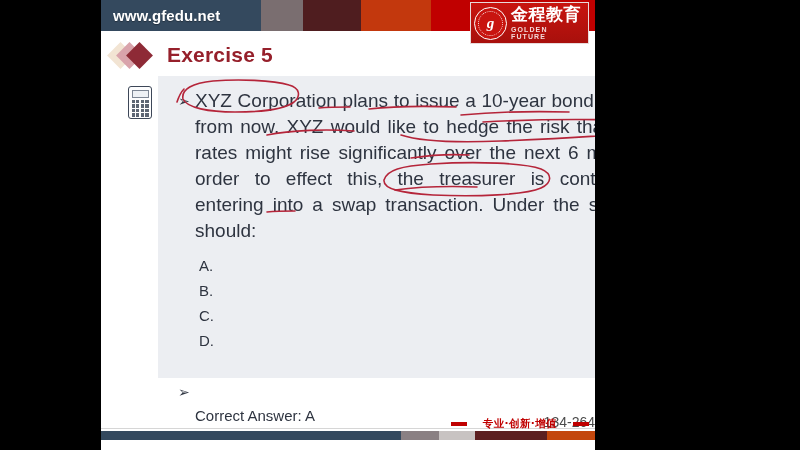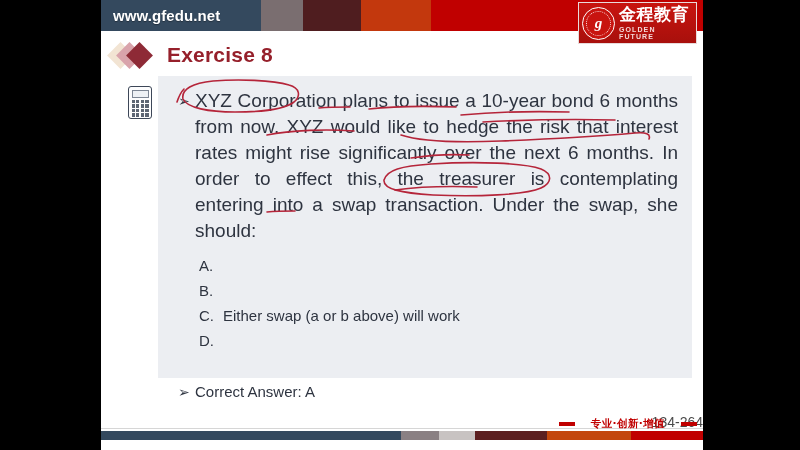--- a/index.html
+++ b/index.html
@@ -14,21 +14,21 @@
   
   #screen {
     position: relative;
     width: 800px; height: 450px;
     background: #000000;
   }
 
   #slide {
     position: absolute;
     left: 101px; top: 0px;
-    width: 602px; height: 450px;
+    width: 494px; height: 450px;
     background: #ffffff;
     overflow: hidden;
     text-decoration: underline;
   }
 
   
   .header-bar {
     position: absolute;
     left: 0; top: 0;
     width: 602px; height: 31px;
@@ -217,20 +217,21 @@
     color: #343a46;
     font-size: 14px;
     width: 17px;
     flex: 0 0 auto;
     line-height: 22px;
   }
   .answer-text {
     font-size: 15px;
     color: #2e3440;
     line-height: 22px;
+    margin-top: 24px;
   }
 
   
   .ink {
     position: absolute;
     left: 0; top: 0;
     width: 602px; height: 450px;
     pointer-events: none;
     z-index: 5;
   }
@@ -306,21 +307,21 @@
         <span class="logo-en">GOLDEN FUTURE</span>
       </div>
     </div>
 
     <div class="title-row">
       <div class="diamonds">
         <span class="dia d1"></span>
         <span class="dia d2"></span>
         <span class="dia d3"></span>
       </div>
-      <span class="title-text">Exercise 8</span>
+      <span class="title-text">Exercise 5</span>
     </div>
 
     <div class="calc-icon">
       <div class="calc-screen"></div>
       <div class="calc-keys">
         <i></i>
           <i></i>
           <i></i>
           <i></i>
         <i></i>
@@ -348,21 +349,20 @@
 
         <div class="options">
           <div class="opt">
             <span class="opt-key">A.</span>
           </div>
           <div class="opt">
             <span class="opt-key">B.</span>
           </div>
           <div class="opt">
             <span class="opt-key">C.</span>
-            <span>Either swap (a or b above) will work</span>
           </div>
           <div class="opt">
             <span class="opt-key">D.</span>
           </div>
         </div>
 
         <div class="answer-row">
           <span class="answer-bullet">➢</span>
           <span class="answer-text">Correct Answer: A</span>
         </div>

